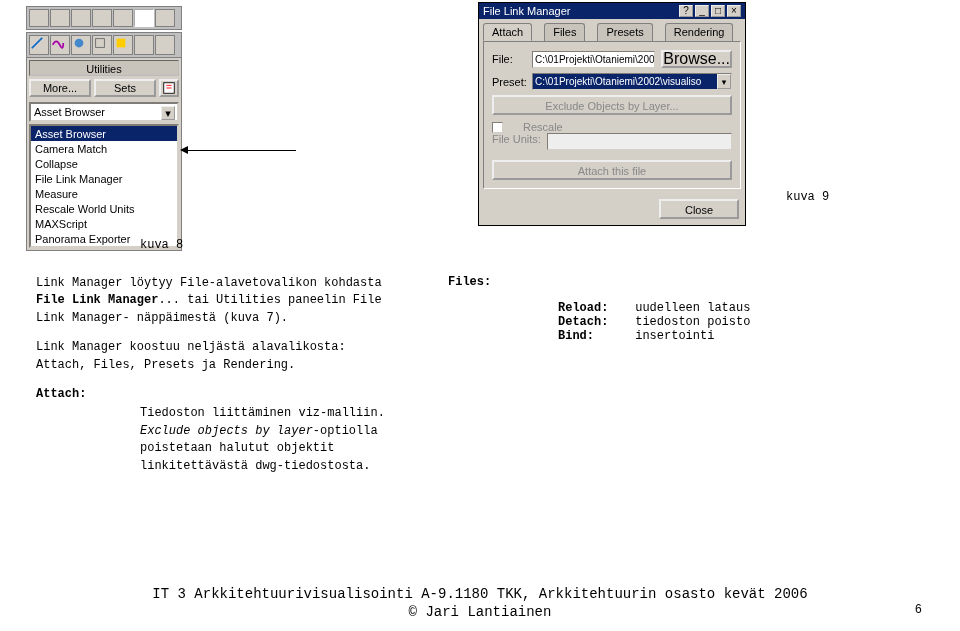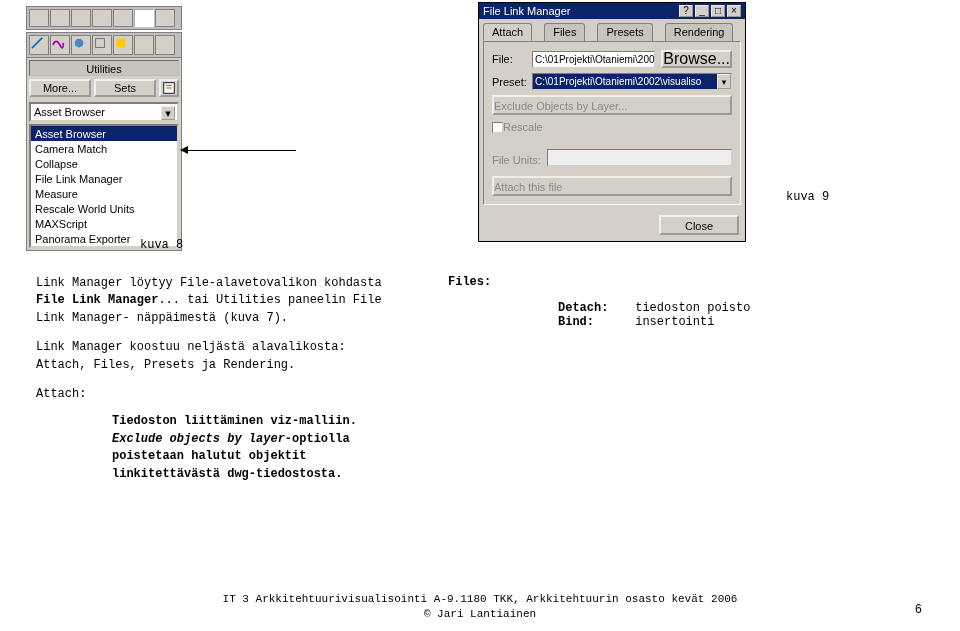--- a/index.html
+++ b/index.html
@@ -215,28 +215,28 @@
     border: 1px outset #eee;
     color: #000;
     font-size: 9px;
     text-align: center;
   }
   .flm-wide-btn {
     width: 100%;
     height: 20px;
     border: 2px outset #eee;
     background: #d4d0c8;
-    text-align: left;
+    text-align: center;
     line-height: 18px;
     margin-top: 4px;
     color: #888;
   }
-  .flm-check { display: flex; align-items: center; gap: 0; margin-top: 6px; color: #888; }
+  .flm-check { display: flex; align-items: center; gap: 20px; margin-top: 6px; color: #888; }
   .flm-check .box { width: 11px; height: 11px; background: #fff; border: 1px inset #d4d0c8; }
-  .flm-units { display: flex; gap: 6px; align-items: flex-end; margin-top: 16px; color: #888; }
+  .flm-units { display: flex; gap: 6px; align-items: flex-start; margin-top: 0; color: #888; }
   .flm-units .sel { flex: 1; height: 17px; background: #eee; border: 1px inset #d4d0c8; }
   .flm-footer { display: flex; justify-content: flex-end; padding: 6px; }
   .flm-close {
     width: 80px; height: 20px;
     border: 2px outset #eee;
     background: #d4d0c8;
     text-align: center;
     line-height: 18px;
   }
 
@@ -246,22 +246,22 @@
 
   
   .text-main {
     position: absolute;
     left: 36px;
     top: 275px;
     width: 360px;
     line-height: 1.45;
   }
   .text-main p { margin: 0 0 12px 0; }
-  .subhead { font-weight: normal; margin-top: 6px; margin-bottom: 10px; }
-  .indent { margin-left: 76px; font-weight: bold; }
+  .subhead { font-weight: bold; margin-top: 6px; margin-bottom: 2px; }
+  .indent { margin-left: 104px; }
   .text-files {
     position: absolute;
     left: 448px;
     top: 275px;
     width: 390px;
   }
   .text-files .fh { font-weight: bold; margin-bottom: 6px; }
   .linked-block {
     margin-left: 110px;
     width: 250px;
@@ -271,21 +271,21 @@
   .linked-block .noit { font-style: normal; }
   .rdb { margin-left: 110px; margin-top: 12px; }
   .rdb .k { font-weight: bold; display: inline-block; width: 70px; }
 
   
   .footer {
     position: absolute;
     bottom: 10px;
     width: 960px;
     text-align: center;
-    font-size: 11px;
+    font-size: 14px;
     line-height: 1.3;
   }
   .pagenum {
     position: absolute;
     right: 38px;
     bottom: 14px;
     font-size: 12px;
   }
 
   .mono-b { font-weight: bold; }
@@ -413,20 +413,21 @@
     <p>Link Manager koostuu neljästä alavalikosta: Attach, Files, Presets ja Rendering.</p>
     <div class="subhead">Attach:</div>
     <div class="indent">
       <span>Tiedoston liittäminen viz-malliin. </span><span class="mono-i">Exclude objects by layer</span><span>-optiolla poistetaan halutut objektit linkitettävästä dwg-tiedostosta.</span>
     </div>
   </div>
 
   <div class="text-files">
     <div class="fh">Files:</div>
     <div class="rdb">
+      <div><span class="k">Reload:</span> <span>uudelleen lataus</span></div>
       <div><span class="k">Detach:</span> <span>tiedoston poisto</span></div>
       <div><span class="k">Bind:</span> <span>insertointi</span></div>
     </div>
   </div>
 
   <div class="footer">
     <div>IT 3 Arkkitehtuurivisualisointi A-9.1180  TKK, Arkkitehtuurin osasto kevät 2006</div>
     <div>© Jari Lantiainen</div>
   </div>
   <div class="pagenum">6</div>

